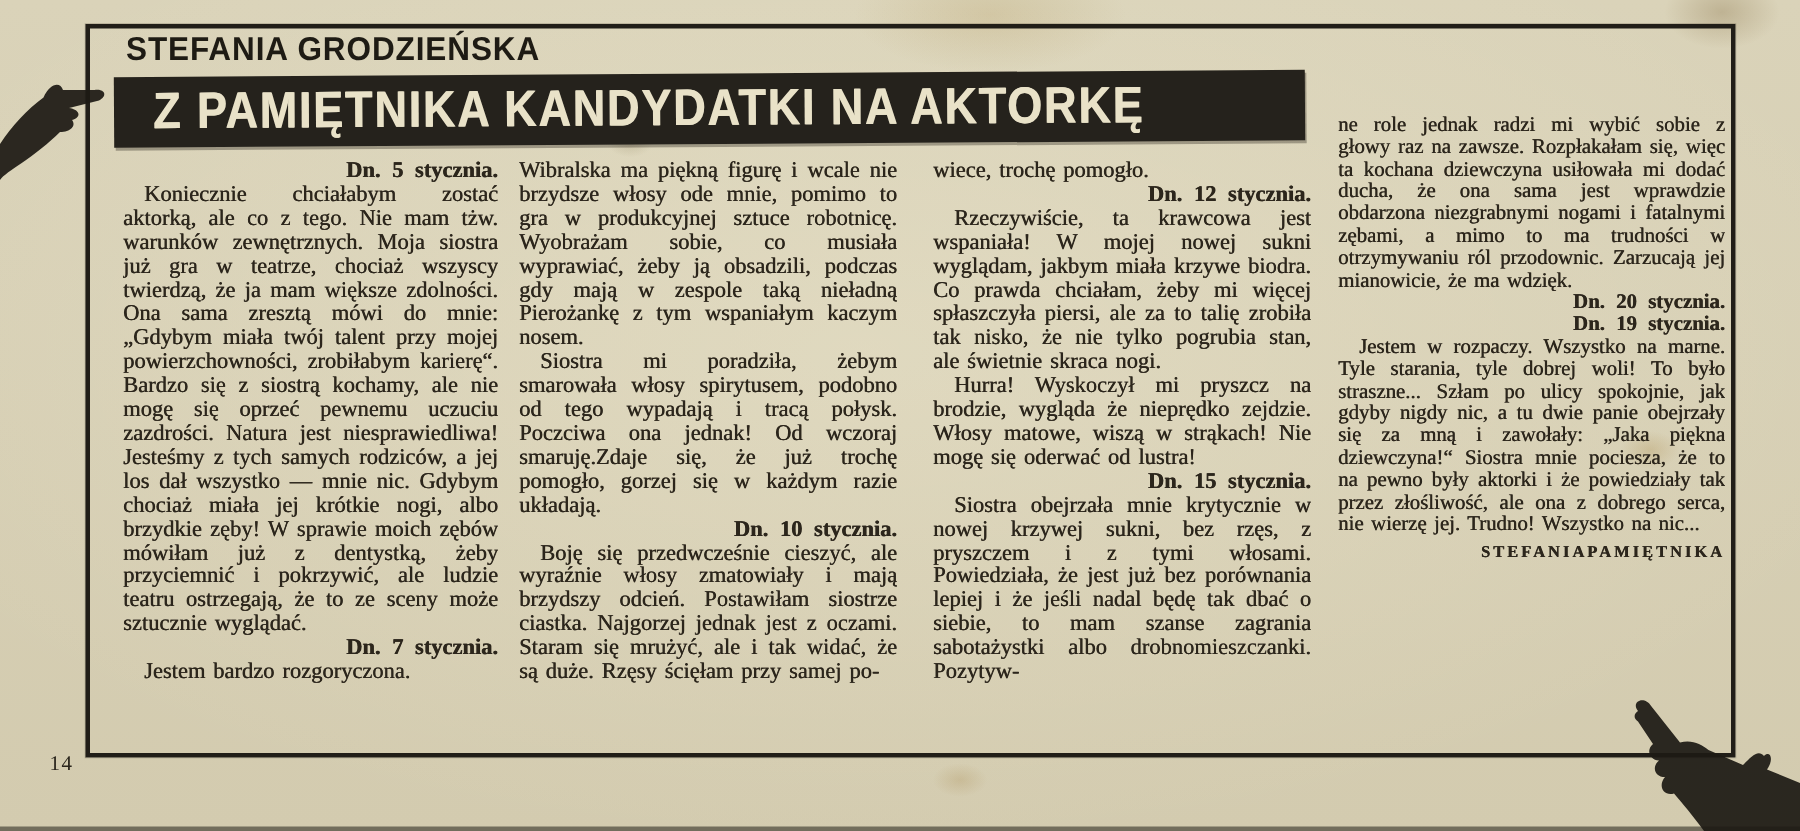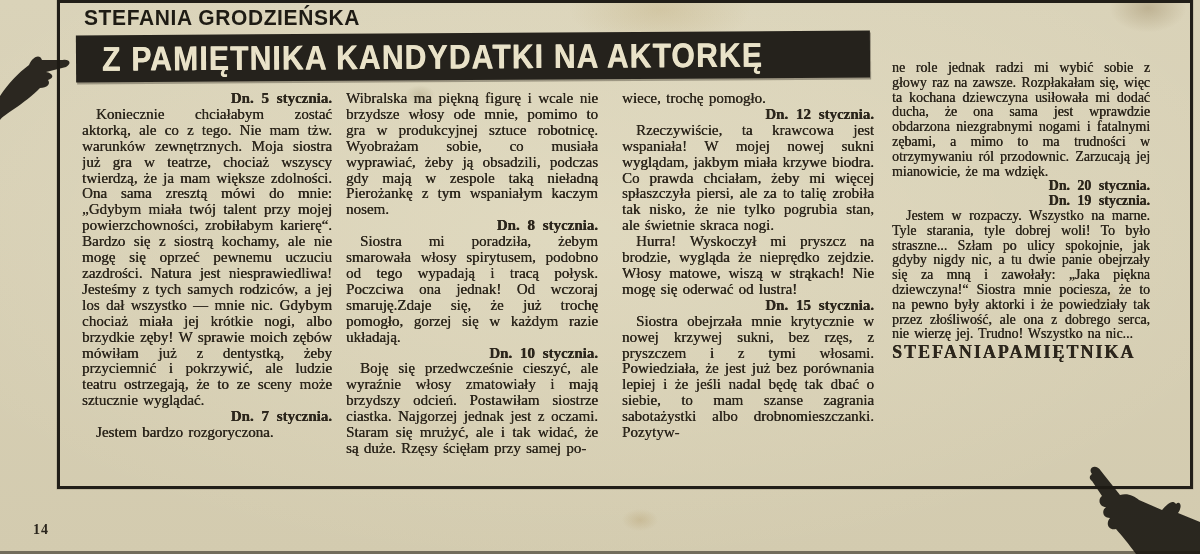--- a/index.html
+++ b/index.html
@@ -12,24 +12,23 @@
       radial-gradient(ellipse 55px 35px at 1148px 8px, rgba(120,95,50,.28), transparent 70%),
       radial-gradient(ellipse 28px 18px at 1100px 300px, rgba(165,130,60,.25), transparent 70%),
       radial-gradient(ellipse 22px 14px at 420px 95px, rgba(110,95,55,.20), transparent 70%),
       radial-gradient(ellipse 26px 16px at 640px 520px, rgba(160,125,60,.22), transparent 70%),
       radial-gradient(ellipse 900px 420px at 48% 42%, rgba(255,250,228,.22), transparent 80%),
       linear-gradient(#dad3b9,#d3cbaf);
     color:#2c261c;
   }
   .photo-edge{position:absolute;left:0;bottom:0;width:1200px;height:3px;background:rgba(35,32,24,.55);}
   .frame{
-    position:absolute;left:57px;top:0;width:1094px;height:483px;
+    position:absolute;left:57px;top:16px;width:1094px;height:483px;
     border:3.5px solid #211e18;
     box-shadow:0 0 0 .5px rgba(60,52,36,.25);
-    padding-left:36px;
   }
   .author{
     position:absolute;left:24px;top:2px;
     font-family:"Liberation Sans","DejaVu Sans",sans-serif;
     font-weight:700;font-size:21px;letter-spacing:.6px;color:#1e1b14;
     transform:scaleY(1.05);transform-origin:left top;white-space:nowrap;
   }
   .banner{
     position:absolute;left:16px;top:30px;width:794px;height:47px;
     background:#25221c;transform:rotate(-.35deg);
@@ -50,28 +49,27 @@
   }
   .col-1{left:22px;top:88px;width:250px;height:392px;}
   .col-2{left:286px;top:88px;width:252px;height:392px;}
   .col-3{left:562px;top:88px;width:252px;height:392px;}
   .col-4{left:832px;top:40px;width:258px;height:442px;font-size:13.9px;line-height:14.8px;margin-top:18px;}
   .blk{margin:0;}
   .blk.heading{font-weight:700;padding-left:10px;word-spacing:4px;text-align:right;}
   .blk.para{text-align:justify;text-indent:14px;}
   .blk.cont{text-align:justify;}
   .blk.sig{
-    font-weight:700;font-size:18px;letter-spacing:2px;margin-top:3px;
-    text-align:justify;text-align-last:justify;white-space:nowrap;display:flex;justify-content:flex-start;
+    font-weight:700;font-size:11px;letter-spacing:2px;margin-top:3px;
+    text-align:justify;text-align-last:justify;white-space:nowrap;display:flex;justify-content:flex-end;
   }
   .pagenum{
     position:absolute;left:33px;top:502px;
-    font-weight:700;font-size:14px;color:#2a251c;letter-spacing:1px;
+    font-weight:400;font-size:14px;color:#2a251c;letter-spacing:1px;
     filter:blur(.4px);
-    margin-top:20px;
   }
   .hand{position:absolute;z-index:5;}
   .hand-left{left:0;top:50px;width:74px;height:74px;}
   .hand-right{left:1076px;top:466px;width:124px;height:88px;}
   .hand svg{width:100%;height:100%;display:block;}
   .hand path{fill:#1d1a14;fill-opacity:.93;}
 </style>
 </head>
 <body>
 
@@ -89,21 +87,20 @@
     <span class="banner-text">Z PAMIĘTNIKA KANDYDATKI NA AKTORKĘ</span>
   </div>
   <div class="col col-1">
       <div class="blk heading">Dn. 5 stycznia.</div>
       <div class="blk para">Koniecznie chciałabym zostać aktorką, ale co z tego. Nie mam tżw. warunków zewnętrznych. Moja siostra już gra w teatrze, chociaż wszyscy twierdzą, że ja mam większe zdolności. Ona sama zresztą mówi do mnie: „Gdybym miała twój talent przy mojej powierzchowności, zrobiłabym karierę“. Bardzo się z siostrą kochamy, ale nie mogę się oprzeć pewnemu uczuciu zazdrości. Natura jest niesprawiedliwa! Jesteśmy z tych samych rodziców, a jej los dał wszystko — mnie nic. Gdybym chociaż miała jej krótkie nogi, albo brzydkie zęby! W sprawie moich zębów mówiłam już z dentystką, żeby przyciemnić i pokrzywić, ale ludzie teatru ostrzegają, że to ze sceny może sztucznie wyglądać.</div>
       <div class="blk heading">Dn. 7 stycznia.</div>
       <div class="blk para">Jestem bardzo rozgoryczona.</div>
     </div>
   <div class="col col-2">
       <div class="blk cont">Wibralska ma piękną figurę i wcale nie brzydsze włosy ode mnie, pomimo to gra w produkcyjnej sztuce robotnicę. Wyobrażam sobie, co musiała wyprawiać, żeby ją obsadzili, podczas gdy mają w zespole taką nieładną Pierożankę z tym wspaniałym kaczym nosem.</div>
-      <div class="blk heading">Dn. 8 stycznia.</div>
       <div class="blk para">Siostra mi poradziła, żebym smarowała włosy spirytusem, podobno od tego wypadają i tracą połysk. Poczciwa ona jednak! Od wczoraj smaruję.Zdaje się, że już trochę pomogło, gorzej się w każdym razie układają.</div>
       <div class="blk heading">Dn. 10 stycznia.</div>
       <div class="blk para">Boję się przedwcześnie cieszyć, ale wyraźnie włosy zmatowiały i mają brzydszy odcień. Postawiłam siostrze ciastka. Najgorzej jednak jest z oczami. Staram się mrużyć, ale i tak widać, że są duże. Rzęsy ścięłam przy samej po-</div>
     </div>
   <div class="col col-3">
       <div class="blk cont">wiece, trochę pomogło.</div>
       <div class="blk heading">Dn. 12 stycznia.</div>
       <div class="blk para">Rzeczywiście, ta krawcowa jest wspaniała! W mojej nowej sukni wyglądam, jakbym miała krzywe biodra. Co prawda chciałam, żeby mi więcej spłaszczyła piersi, ale za to talię zrobiła tak nisko, że nie tylko pogrubia stan, ale świetnie skraca nogi.</div>
       <div class="blk para">Hurra! Wyskoczył mi pryszcz na brodzie, wygląda że nieprędko zejdzie. Włosy matowe, wiszą w strąkach! Nie mogę się oderwać od lustra!</div>
       <div class="blk heading">Dn. 15 stycznia.</div>

